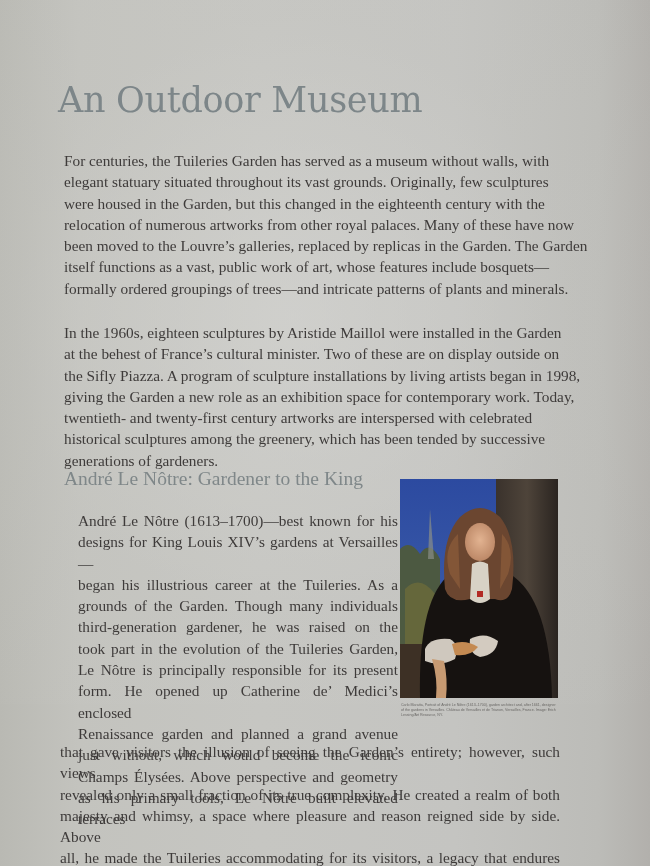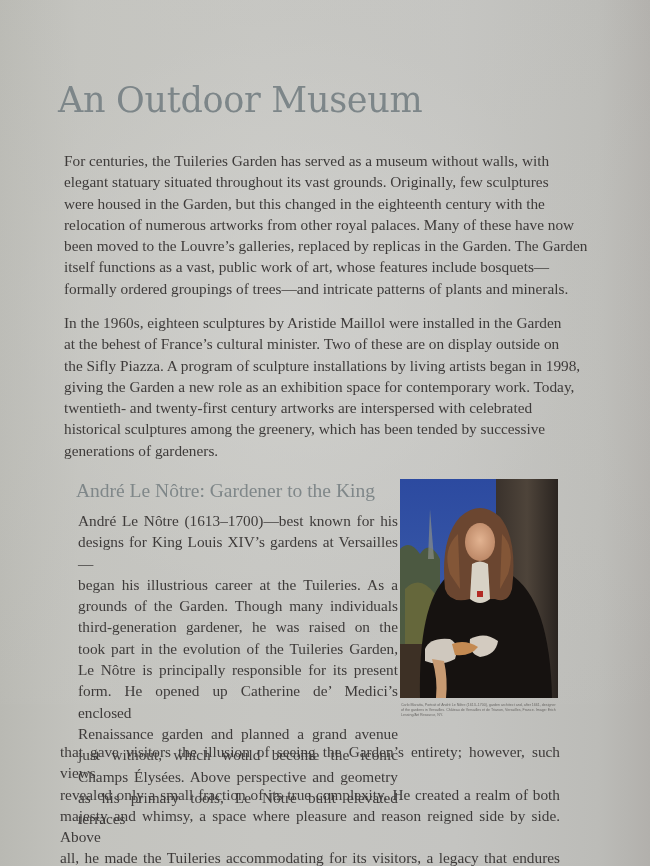--- a/index.html
+++ b/index.html
@@ -35,33 +35,33 @@
     .para {
       position: absolute;
       left: 60px;
       margin: 4px;
       font-family: "Liberation Serif", serif;
       font-size: 15.3px;
       line-height: 21.3px;
       color: #3e3b3a;
     }
     .p1 { top: 146px; width: 530px; }
-    .p2 { top: 308px; width: 530px; }
+    .p2 { top: 318px; width: 530px; }
     .line { display: block; white-space: nowrap; }
     .justify-line {
       display: block;
       text-align: justify;
       text-align-last: justify;
       white-space: normal;
     }
     .subhead {
       position: absolute;
       left: 60px;
       top: 464px;
-      margin: 16px;
+      margin: 4px;
       font-family: "Liberation Serif", serif;
       font-weight: normal;
       font-size: 19.5px;
       color: #7f8789;
       white-space: nowrap;
     }
     .bio {
       position: absolute;
       left: 60px;
       top: 492px;

